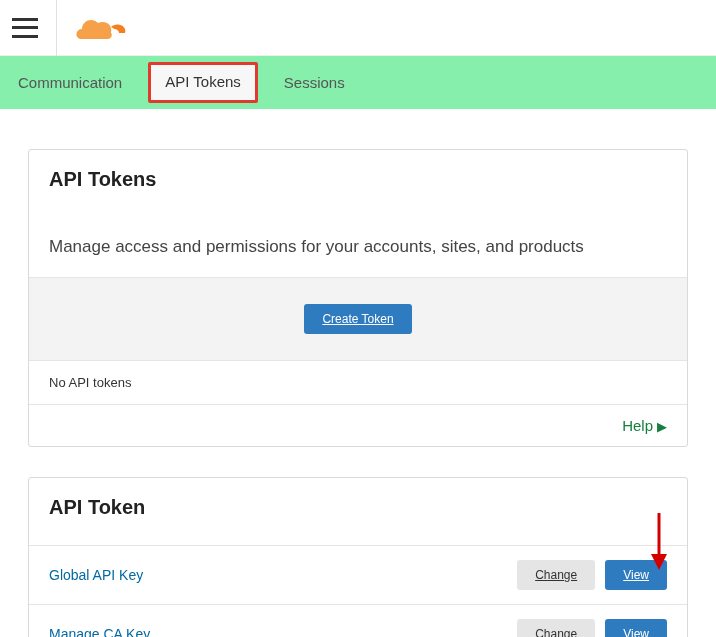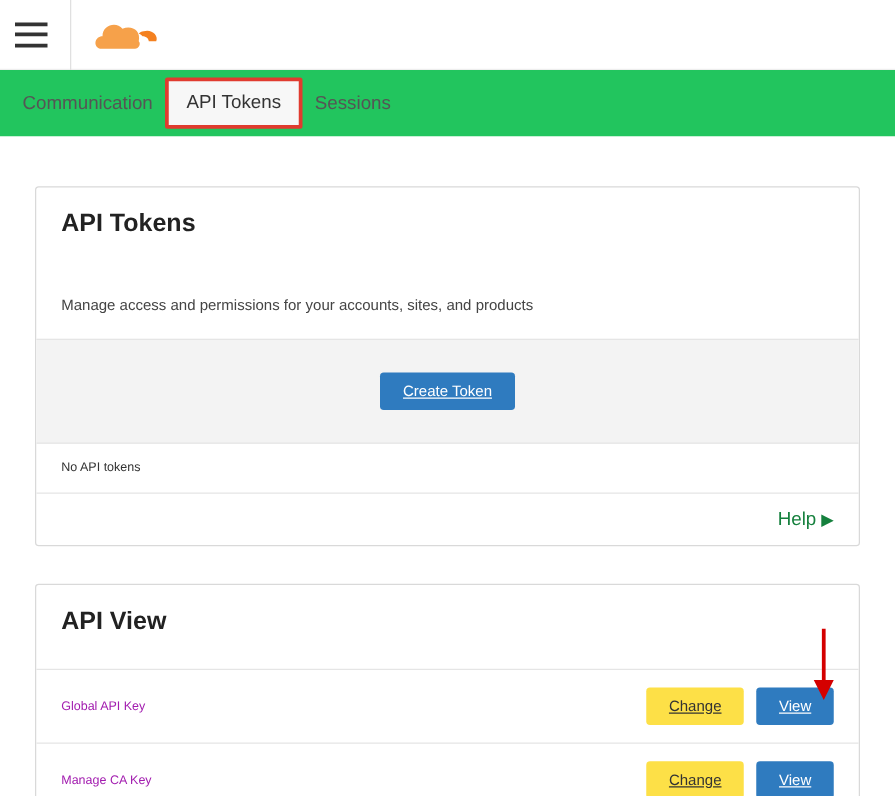--- a/index.html
+++ b/index.html
@@ -21,23 +21,23 @@
       height: 20px;
       cursor: pointer;
       display: flex;
       flex-direction: column;
       justify-content: space-between;
     }
     .hamburger div { height: 3px; background: #333; width: 100%; }
     .vsep { width: 1px; height: 56px; background: #e0e0e0; margin: 0 16px 0 18px; }
     .logo svg { display: block; }
     .tabs {
-      background: #22c55e;
+      background: #86efac;
       display: flex;
-      gap: 12px;
+      gap: 28px;
       padding: 14px 12px;
       font-size: 15px;
       color: #666;
     }
     .tabs a { color: #555; cursor: pointer; padding: 4px 6px; }
     .tabs a.active {
       color: #333;
       border: 3px solid #e03b2f;
       border-radius: 2px;
       padding: 8px 14px;
@@ -46,64 +46,64 @@
     }
     .content { padding: 40px 28px 20px; }
     .card {
       border: 1px solid #d9d9d9;
       border-radius: 3px;
       margin-bottom: 30px;
       overflow: hidden;
     }
     .card-head { padding: 18px 20px 20px; }
     .card-head h2 { font-size: 20px; font-weight: 600; color: #222; margin-bottom: 6px; }
-    .card-head p { font-size: 12px; color: #444; margin-top: 46px; }
+    .card-head p { font-size: 17px; color: #444; margin-top: 46px; }
     .card-action {
       background: #f3f3f3;
       text-align: center;
       padding: 26px 0;
       border-top: 1px solid #e5e5e5;
       border-bottom: 1px solid #e5e5e5;
     }
     .btn {
       display: inline-block;
       border: none;
       border-radius: 3px;
       font-size: 12px;
       padding: 8px 18px;
       cursor: pointer;
       text-decoration: underline;
     }
     .btn-primary { background: #2f7bbf; color: #fff; }
-    .btn-secondary { background: #fde047; color: #333; }
+    .btn-secondary { background: #e5e5e5; color: #333; }
     .card-row {
       padding: 14px 20px;
       border-top: 1px solid #e5e5e5;
       display: flex;
       align-items: center;
-      font-size: 10px;
+      font-size: 13px;
       color: #333;
     }
     .card-row.first { border-top: none; }
     .card-foot {
       padding: 12px 20px;
       border-top: 1px solid #e5e5e5;
       text-align: right;
       color: #15803d;
       font-size: 15px;
     }
     .card-foot .chev { margin-left: 4px; font-size: 13px; }
     .key-row {
       padding: 14px 20px;
       border-top: 1px solid #e5e5e5;
       display: flex;
       align-items: center;
       gap: 10px;
     }
-    .key-row .label { flex: 1; font-size: 10px; color: #a21caf; }
+    .key-row .label { flex: 1; font-size: 14px; color: #0369a1; }
     .arrow-overlay {
       position: absolute;
       pointer-events: none;
     }
   </style>
 </head>
 <body>
 
 <div class="topbar">
   <div class="hamburger">
@@ -139,21 +139,21 @@
     <div class="card-row first">No API tokens</div>
     <div class="card-foot">
       <a>
         <span>Help</span><span class="chev">▶</span>
       </a>
     </div>
   </div>
 
   <div class="card" style="position:relative;">
     <div class="card-head">
-      <h2>API View</h2>
+      <h2>API Token</h2>
     </div>
     <div class="key-row">
       <span class="label">Global API Key</span>
       <button class="btn btn-secondary">Change</button>
       <button class="btn btn-primary">View</button>
     </div>
     <div class="key-row">
       <span class="label">Manage CA Key</span>
       <button class="btn btn-secondary">Change</button>
       <button class="btn btn-primary">View</button>

